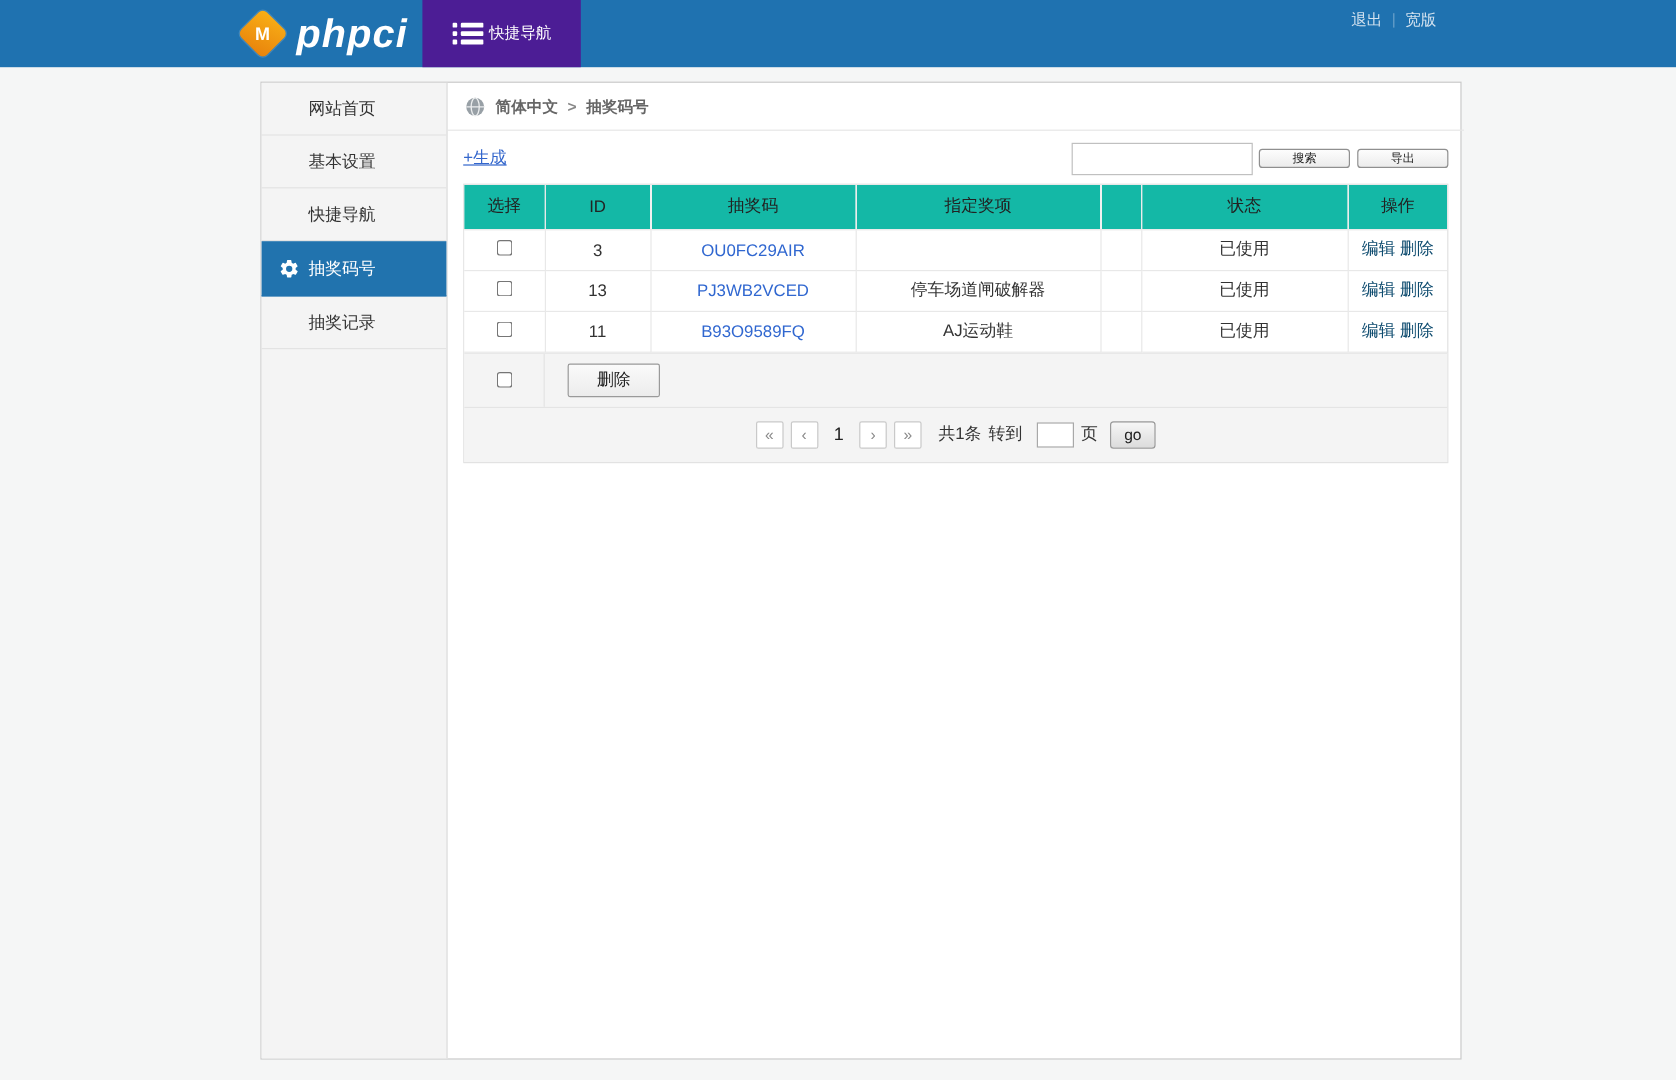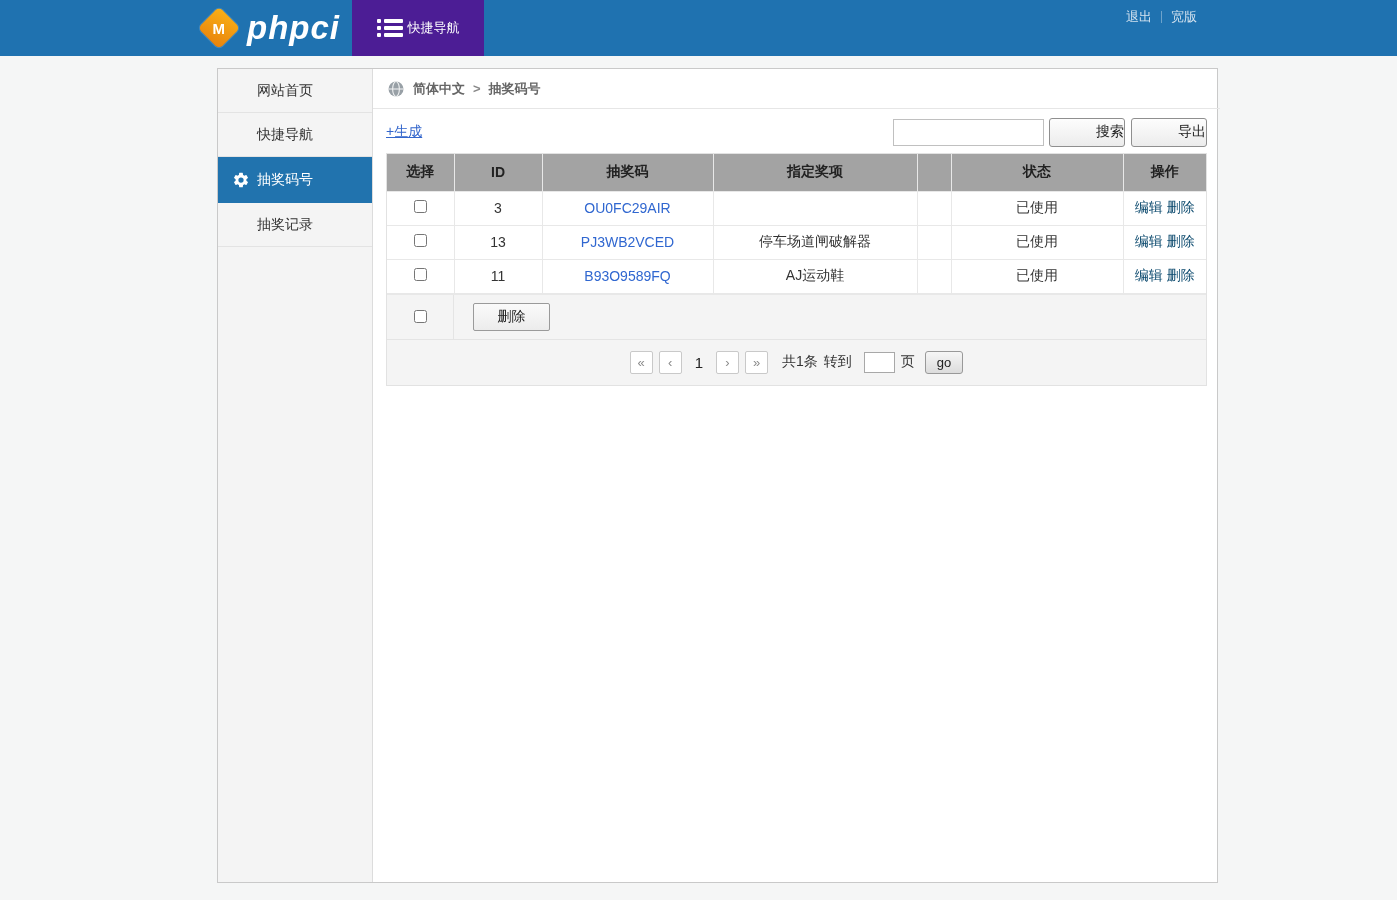--- a/index.html
+++ b/index.html
@@ -103,40 +103,39 @@
     margin: 8px 13px 6px 13px; height: 30px;
   }
   .gen-link { color: #36c; text-decoration: underline; font-size: 14px; }
   .toolbar .spacer { flex: 1; }
   .search-input {
     width: 151px; height: 27px;
     border: 1px solid #c0c0c0; background: #fff;
     margin-right: 5px; padding: 0 5px; font-size: 13px;
   }
   .btn {
-    width: 76px; height: 29px;
+    width: 76px; height: 16px;
     border: 1px solid #8f8f8f; border-radius: 3px;
     background: linear-gradient(#fdfdfd, #ececec);
-    font-size: 14px; color: #222; cursor: pointer;
+    font-size: 10px; color: #222; cursor: pointer;
     font-family: inherit;
-    text-align: right;
   }
   .btn + .btn { margin-left: 6px; }
 
   
   .table-block {
     margin: 0 13px;
     border: 1px solid #e2e2e2;
   }
   table { width: 100%; border-collapse: collapse; table-layout: fixed; }
   th, td {
     border: 1px solid #e8e8e8; text-align: center;
     overflow: hidden; white-space: nowrap;
   }
-  th { height: 37px; background: #a3a3a3; font-size: 14px; color: #222; font-weight: bold; }
+  th { height: 37px; background: #14b8a6; font-size: 14px; color: #222; font-weight: normal; }
   td { height: 34px; font-size: 14px; color: #333; background: #fff; }
   tr > *:first-child { border-left: none; }
   tr > *:last-child { border-right: none; }
   thead tr > * { border-top: none; }
   td a { color: #3067d0; }
   td .act-link { color: #0c4a6e; margin: 0 2px; }
   input[type="checkbox"] { width: 13px; height: 13px; cursor: pointer; }
 
   .bulk-row {
     display: flex; align-items: stretch; height: 45px;
@@ -209,20 +208,23 @@
     <span class="sep"></span>
     <a>宽版</a>
   </div>
 </div>
 
 <div class="container">
 
   <div class="sidebar">
     <div class="side-item">
       <span>网站首页</span>
+    </div>
+    <div class="side-item">
+      <span>基本设置</span>
     </div>
     <div class="side-item">
       <span>快捷导航</span>
     </div>
     <div class="side-item active">
       <svg class="gear" viewBox="0 0 24 24">
         <path fill="#fff" d="M19.14,12.94a7.49,7.49,0,0,0,.06-.94,7.49,7.49,0,0,0-.06-.94l2.03-1.58a.5.5,0,0,0,.12-.64L19.37,5.52a.5.5,0,0,0-.61-.22l-2.39.96a7.28,7.28,0,0,0-1.62-.94l-.36-2.54a.5.5,0,0,0-.49-.42H10.06a.5.5,0,0,0-.49.42L9.21,5.32a7.28,7.28,0,0,0-1.62.94L5.2,5.3a.5.5,0,0,0-.61.22L2.67,8.84a.5.5,0,0,0,.12.64l2.03,1.58a7.49,7.49,0,0,0,0,1.88L2.79,14.52a.5.5,0,0,0-.12.64l1.92,3.32a.5.5,0,0,0,.61.22l2.39-.96a7.28,7.28,0,0,0,1.62.94l.36,2.54a.5.5,0,0,0,.49.42H13.9a.5.5,0,0,0,.49-.42l.36-2.54a7.28,7.28,0,0,0,1.62-.94l2.39.96a.5.5,0,0,0,.61-.22l1.92-3.32a.5.5,0,0,0-.12-.64ZM12,15.5A3.5,3.5,0,1,1,15.5,12,3.5,3.5,0,0,1,12,15.5Z"></path>
       </svg>
       <span>抽奖码号</span>
     </div>

